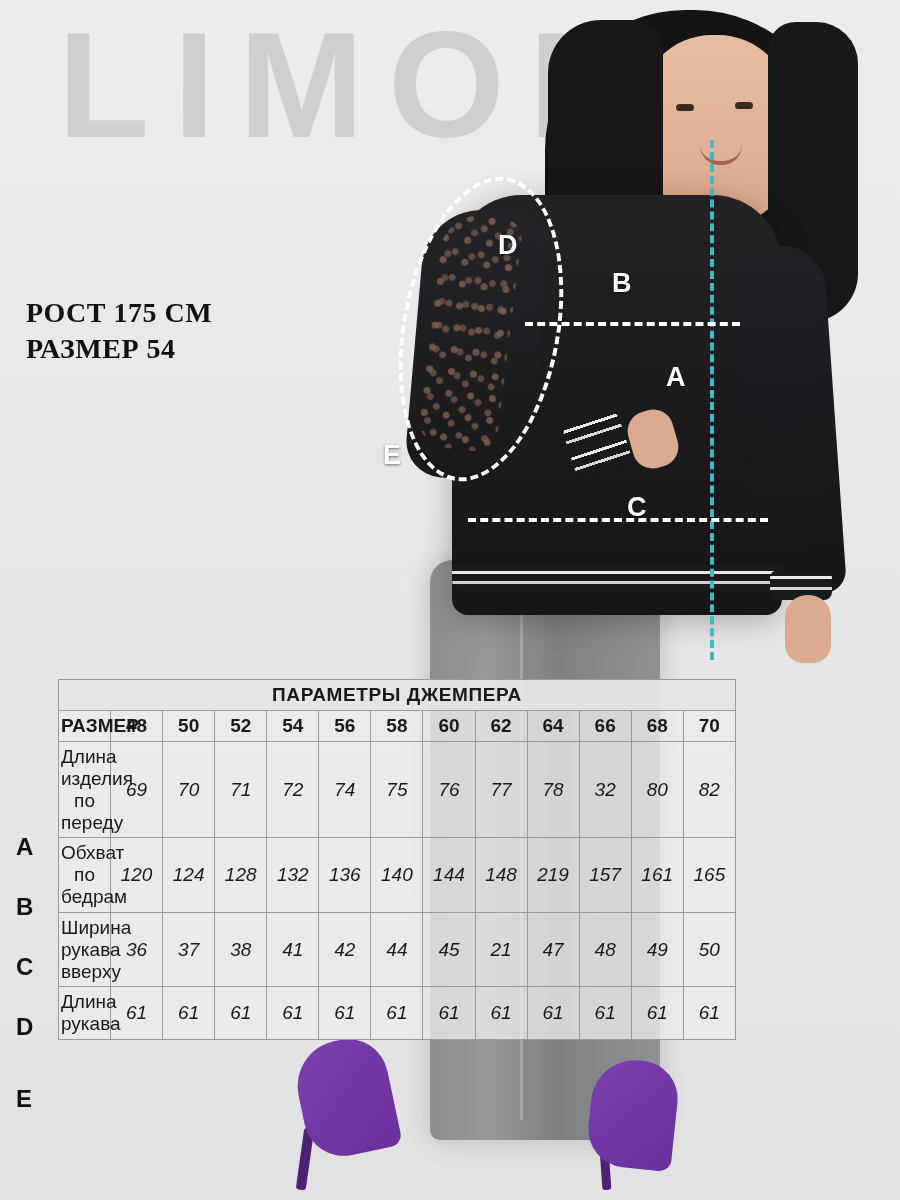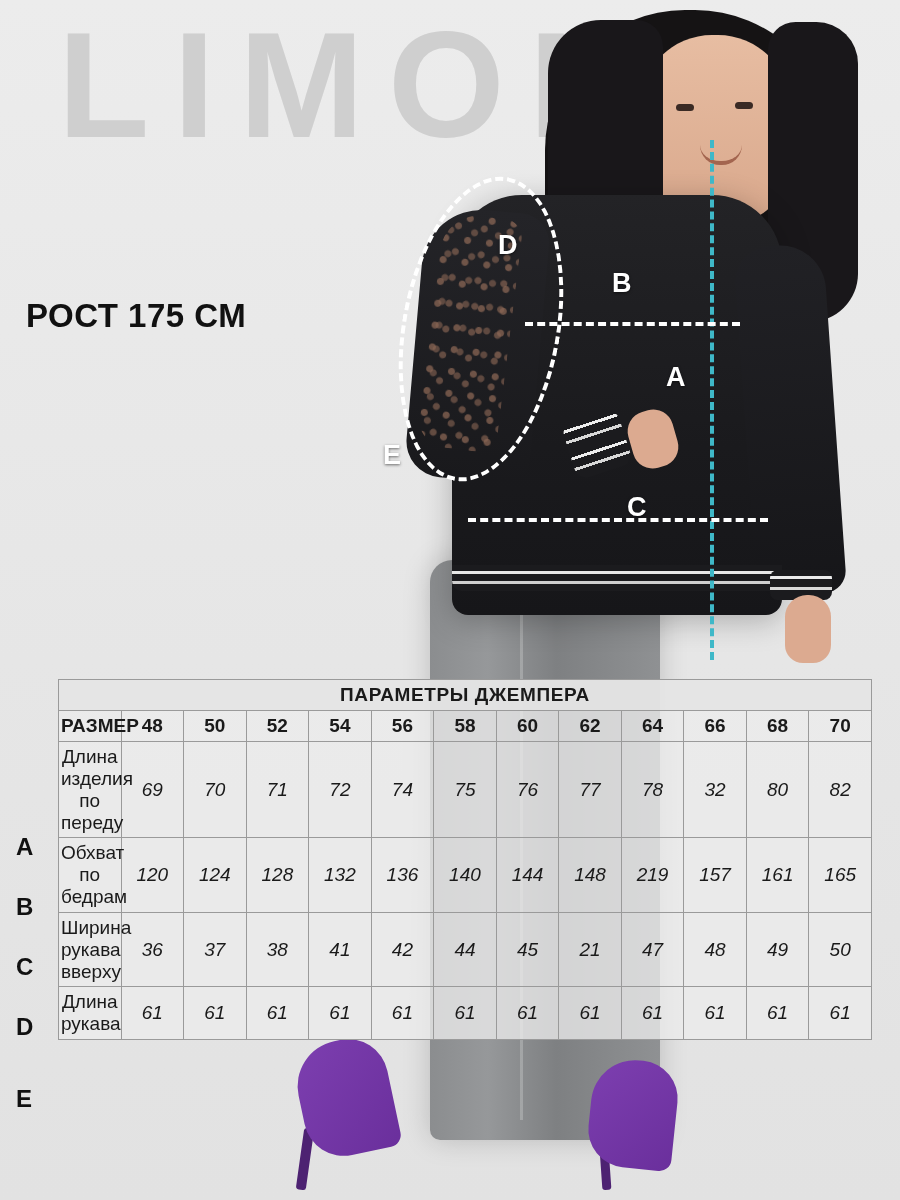--- a/index.html
+++ b/index.html
@@ -182,34 +182,35 @@
     font-size:27px;
     text-shadow: 0 1px 3px rgba(0,0,0,.55);
   }
 
   
   .heading {
     position:absolute;
     left: 26px; top: 295px;
     color:#111;
     font-weight:700;
-    font-size:33px;
+    font-size:28px;
     line-height:1.28;
     letter-spacing: .5px;
+    font-family: Liberation Serif, serif;
   }
 
   
   .table-wrap {
     position:absolute;
     left: 58px; top: 679px;
     width: 814px;
   }
   table.size-table {
     border-collapse: collapse;
-    width: 814px;
+    width: 678px;
     table-layout: fixed;
     background: rgba(236,236,236,.78);
   }
   table.size-table th,
   table.size-table td {
     border: 1px solid #9a9a9a;
     text-align: center;
     color:#1a1a1a;
     font-size: 19px;
     padding: 4px 2px;
@@ -287,20 +288,21 @@
 
       <span class="mark" style="left:666px; top:362px;">A</span>
       <span class="mark" style="left:612px; top:268px;">B</span>
       <span class="mark" style="left:627px; top:492px;">C</span>
       <span class="mark" style="left:498px; top:230px;">D</span>
       <span class="mark" style="left:383px; top:440px;">E</span>
     </div>
 
     <div class="heading">
       <div>РОСТ 175 СМ</div>
+      <div>РАЗМЕР 54</div>
     </div>
   </div>
 
   <div class="table-wrap">
     <table class="size-table">
       <thead>
         <tr>
           <th class="tbl-title" colspan="13">ПАРАМЕТРЫ ДЖЕМПЕРА</th>
         </tr>
         <tr>

